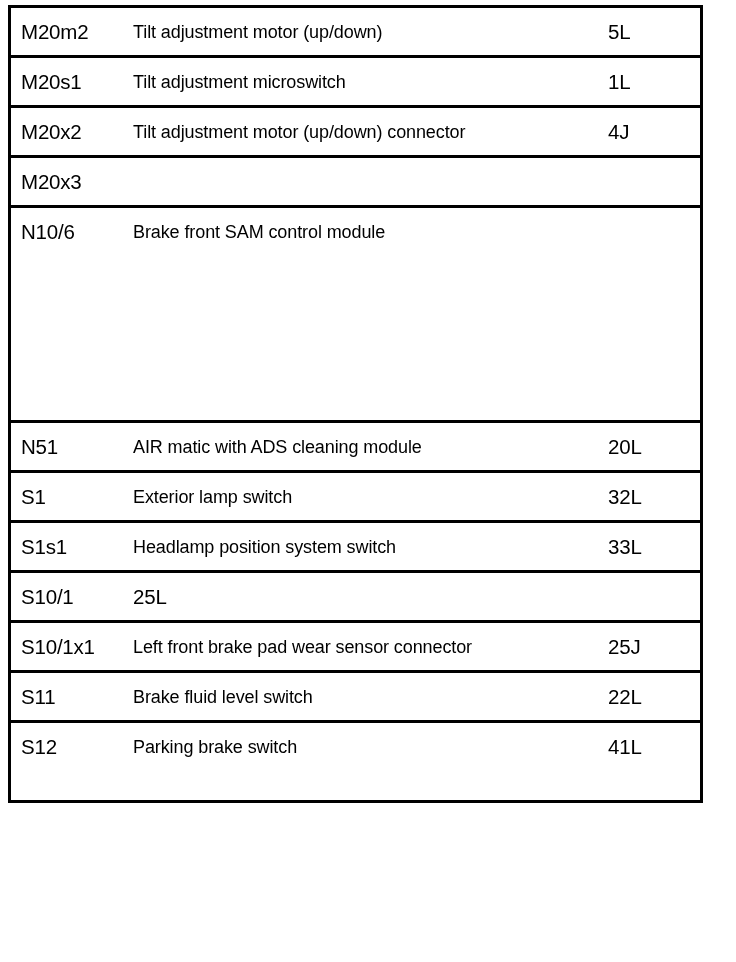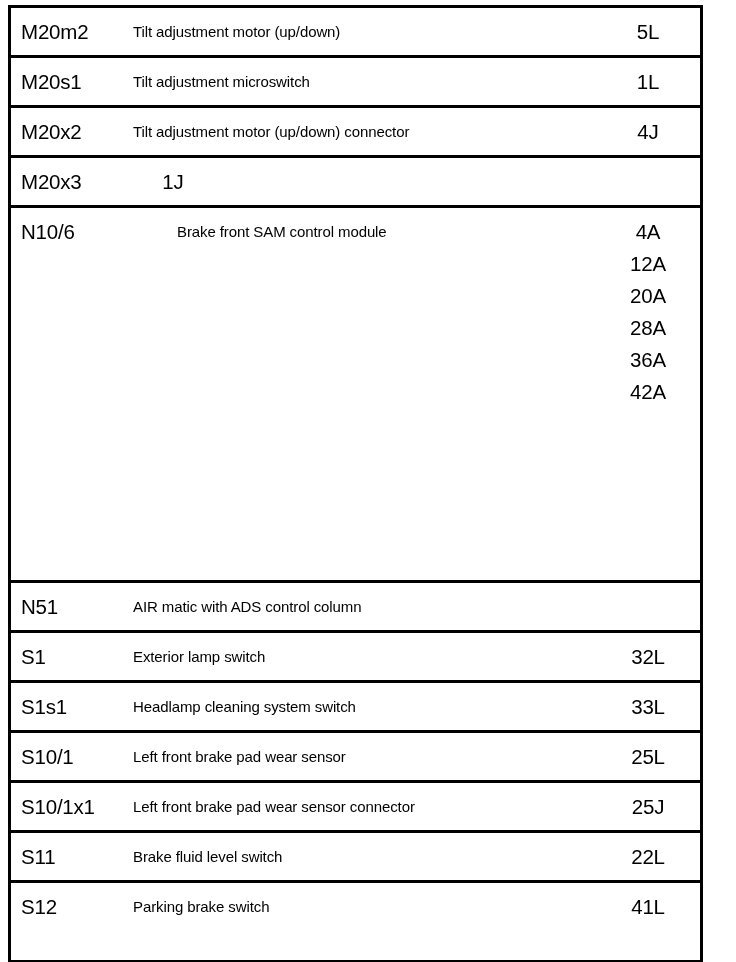--- a/index.html
+++ b/index.html
@@ -52,44 +52,44 @@
     box-sizing: border-box;
     font-size: 20.5px;
     line-height: 32px;
     letter-spacing: -0.2px;
     white-space: nowrap;
   }
 
   .cell-desc {
     flex: 1 1 auto;
     box-sizing: border-box;
-    font-size: 15px;
+    font-size: 18px;
     line-height: 32px;
     letter-spacing: -0.1px;
     white-space: nowrap;
   }
 
   .cell-ref {
     flex: 0 0 92px;
     box-sizing: border-box;
     padding-right: 12px;
-    text-align: center;
+    text-align: left;
     font-size: 20.5px;
     line-height: 32px;
     letter-spacing: -0.2px;
     white-space: nowrap;
   }
   .cell-ref .refline {
     display: block;
   }
 
   
   .trow { padding-top: 8px; padding-bottom: 7px; }
 
-  .trow.tall-n106 { padding-bottom: 172px; gap: 44px; }
+  .trow.tall-n106 { padding-bottom: 172px; }
   .trow.tall-s12  { padding-bottom: 37px; }
 </style>
 </head>
 <body>
 
 <div id="page">
 
   <div id="component-table">
 
     <div class="trow">
@@ -112,62 +112,53 @@
     <div class="trow">
       <div class="cell-code">M20x2</div>
       <div class="cell-desc">Tilt adjustment motor (up/down) connector</div>
       <div class="cell-ref">
         <span class="refline">4J</span>
       </div>
     </div>
 
     <div class="trow">
       <div class="cell-code">M20x3</div>
-      <div class="cell-ref">
-        <span class="refline">1J</span>
-      </div>
     </div>
 
     <div class="trow tall-n106">
       <div class="cell-code">N10/6</div>
       <div class="cell-desc">Brake front SAM control module</div>
-      <div class="cell-ref">
-        <span class="refline">4A</span>
-        <span class="refline">12A</span>
-        <span class="refline">20A</span>
-        <span class="refline">28A</span>
-        <span class="refline">36A</span>
-        <span class="refline">42A</span>
-      </div>
     </div>
 
     <div class="trow">
       <div class="cell-code">N51</div>
-      <div class="cell-desc">AIR matic with ADS control column</div>
+      <div class="cell-desc">AIR matic with ADS cleaning module</div>
+      <div class="cell-ref">
+        <span class="refline">20L</span>
+      </div>
     </div>
 
     <div class="trow">
       <div class="cell-code">S1</div>
       <div class="cell-desc">Exterior lamp switch</div>
       <div class="cell-ref">
         <span class="refline">32L</span>
       </div>
     </div>
 
     <div class="trow">
       <div class="cell-code">S1s1</div>
-      <div class="cell-desc">Headlamp cleaning system switch</div>
+      <div class="cell-desc">Headlamp position system switch</div>
       <div class="cell-ref">
         <span class="refline">33L</span>
       </div>
     </div>
 
     <div class="trow">
       <div class="cell-code">S10/1</div>
-      <div class="cell-desc">Left front brake pad wear sensor</div>
       <div class="cell-ref">
         <span class="refline">25L</span>
       </div>
     </div>
 
     <div class="trow">
       <div class="cell-code">S10/1x1</div>
       <div class="cell-desc">Left front brake pad wear sensor connector</div>
       <div class="cell-ref">
         <span class="refline">25J</span>

